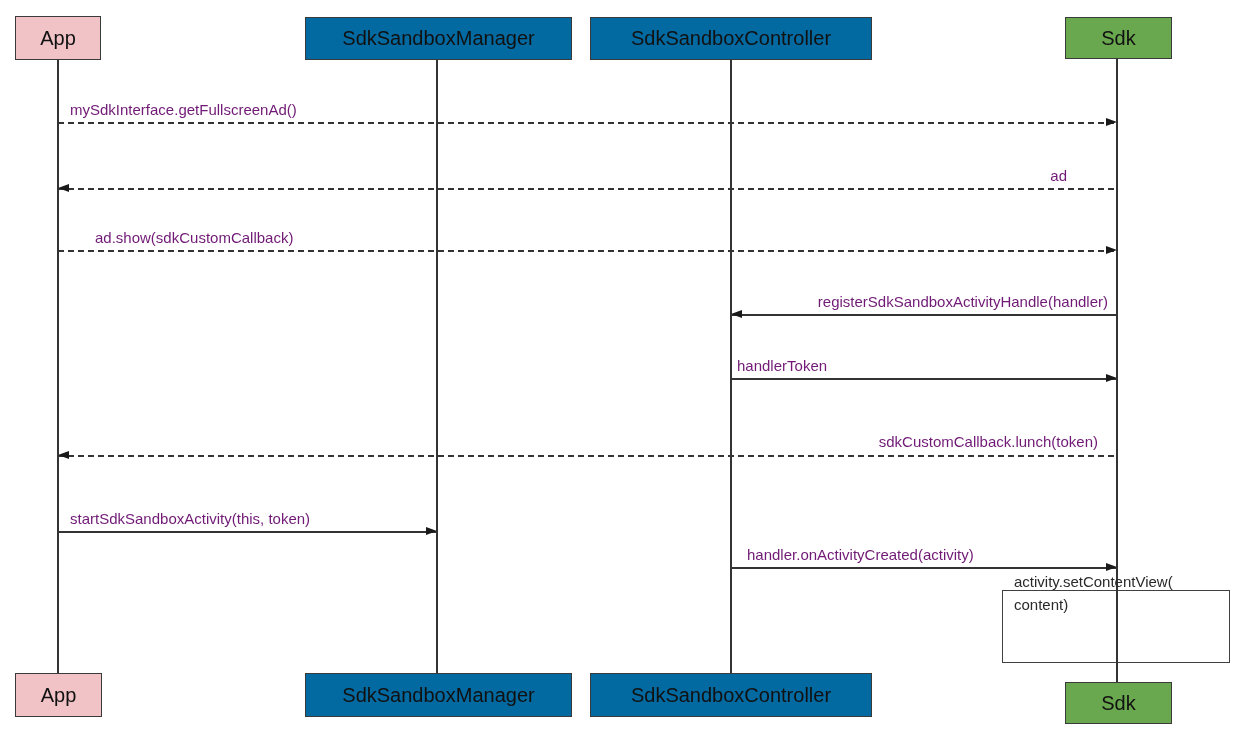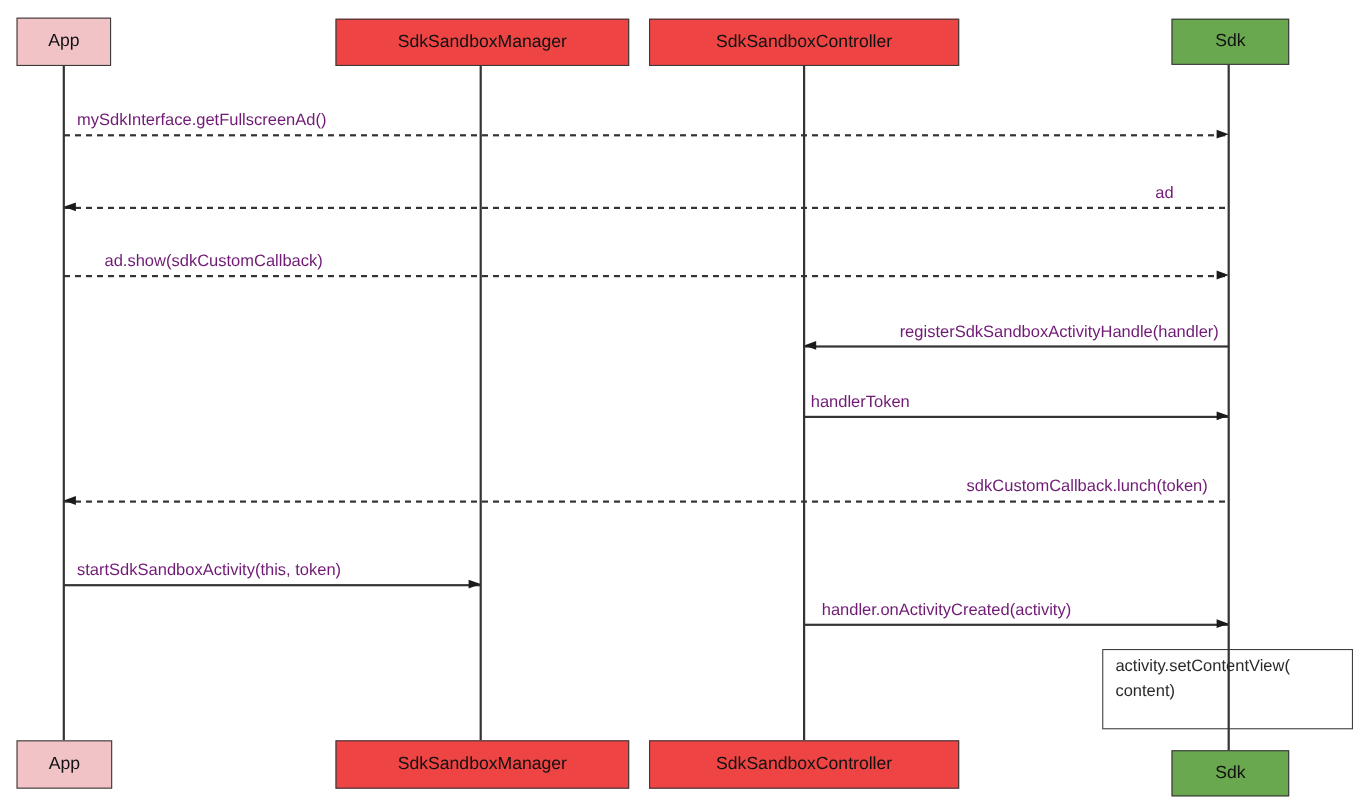--- a/index.html
+++ b/index.html
@@ -11,26 +11,26 @@
     font-family: "Liberation Sans", "DejaVu Sans", sans-serif;
     overflow: hidden;
   }
   .pbox {
     position: absolute;
     border: 1.5px solid #3a3a3a;
     box-sizing: border-box;
     display: flex;
     align-items: center;
     justify-content: center;
-    font-size: 16px;
+    font-size: 20px;
     color: #111;
     z-index: 3;
   }
   .fill-pink  { background: #f1c3c7; }
-  .fill-yellow{ background: #ef4444; }
+  .fill-yellow{ background: #0369a1; }
   .fill-green { background: #6aa84f; }
   .lifeline {
     position: absolute;
     width: 1.5px;
     background: #333333;
     z-index: 2;
   }
   .msg-line-solid {
     position: absolute;
     height: 1.5px;
@@ -118,21 +118,21 @@
 
   <div class="msg-label" style="left:70px; top:509px;">startSdkSandboxActivity(this, token)</div>
   <div class="msg-line-solid" style="left:58px; top:531px; width:379px;"></div>
   <div class="arr arr-right" style="left:426px; top:527px;"></div>
 
   <div class="msg-label" style="left:747px; top:545px;">handler.onActivityCreated(activity)</div>
   <div class="msg-line-solid" style="left:731px; top:567px; width:386px;"></div>
   <div class="arr arr-right" style="left:1106px; top:563px;"></div>
 
   <div class="note" style="left:1002px; top:590px; width:228px; height:73px;"></div>
-  <div class="note-text" style="left:1014px; top:594px; width:210px;">
+  <div class="note-text" style="left:1014px; top:570px; width:210px;">
     <div>activity.setContentView(</div>
     <div>content)</div>
   </div>
 
   <div class="pbox fill-pink" style="left:15px;  top:673px; width:87px;  height:44px;">
     <span>App</span>
   </div>
   <div class="pbox fill-yellow" style="left:305px; top:673px; width:267px; height:44px;">
     <span>SdkSandboxManager</span>
   </div>

